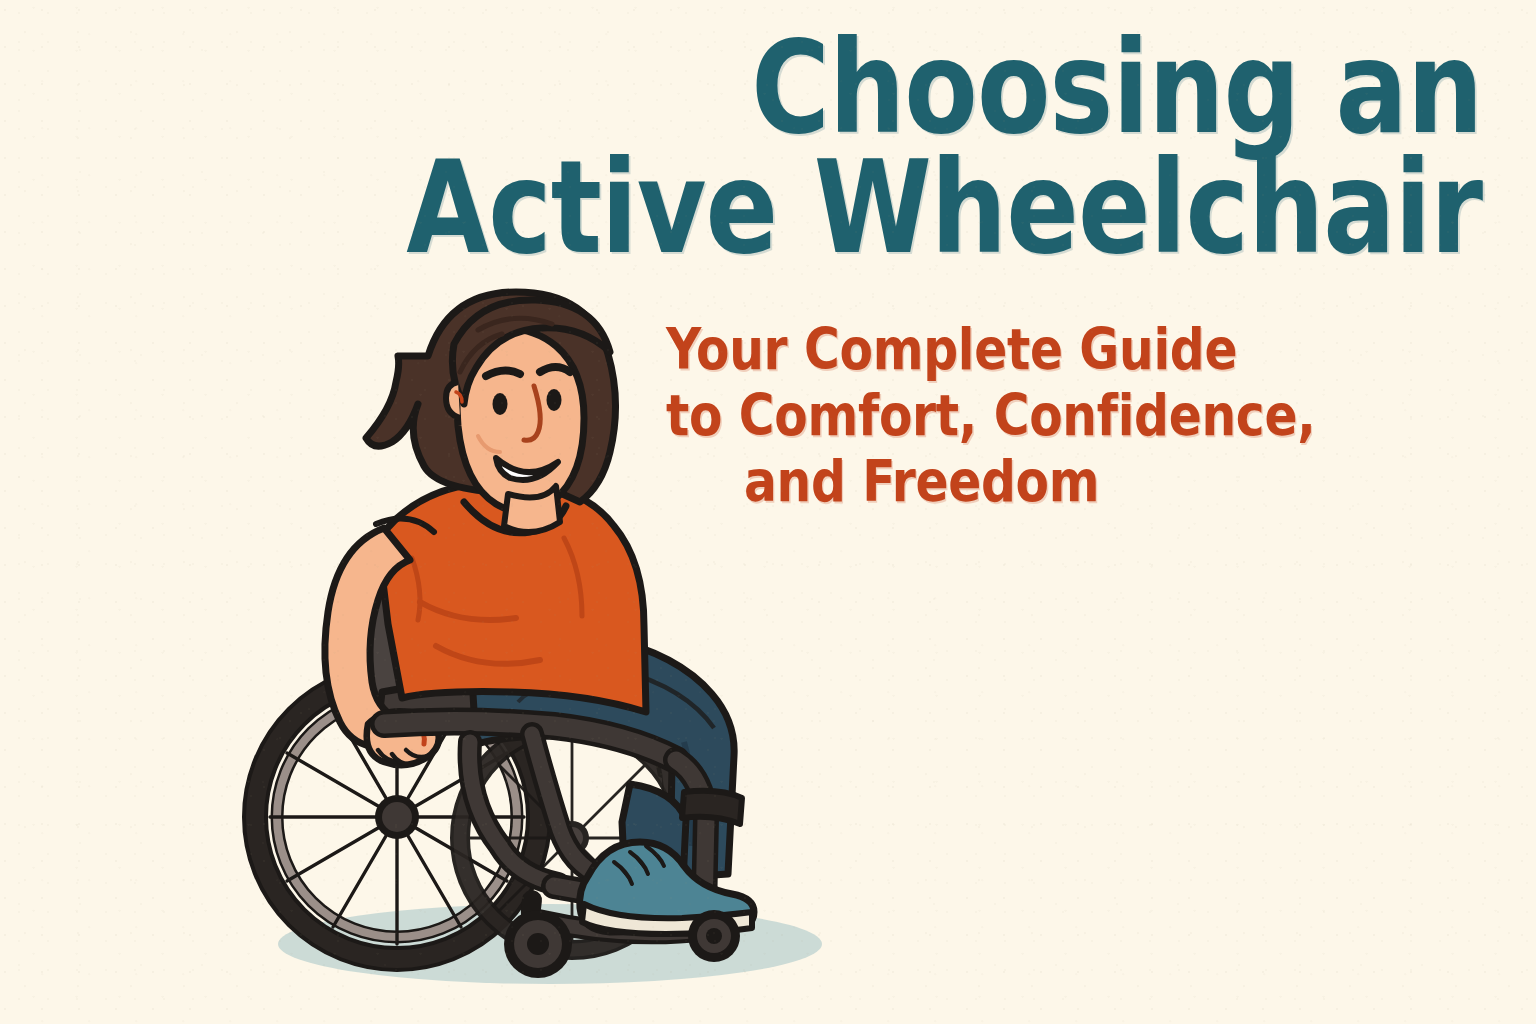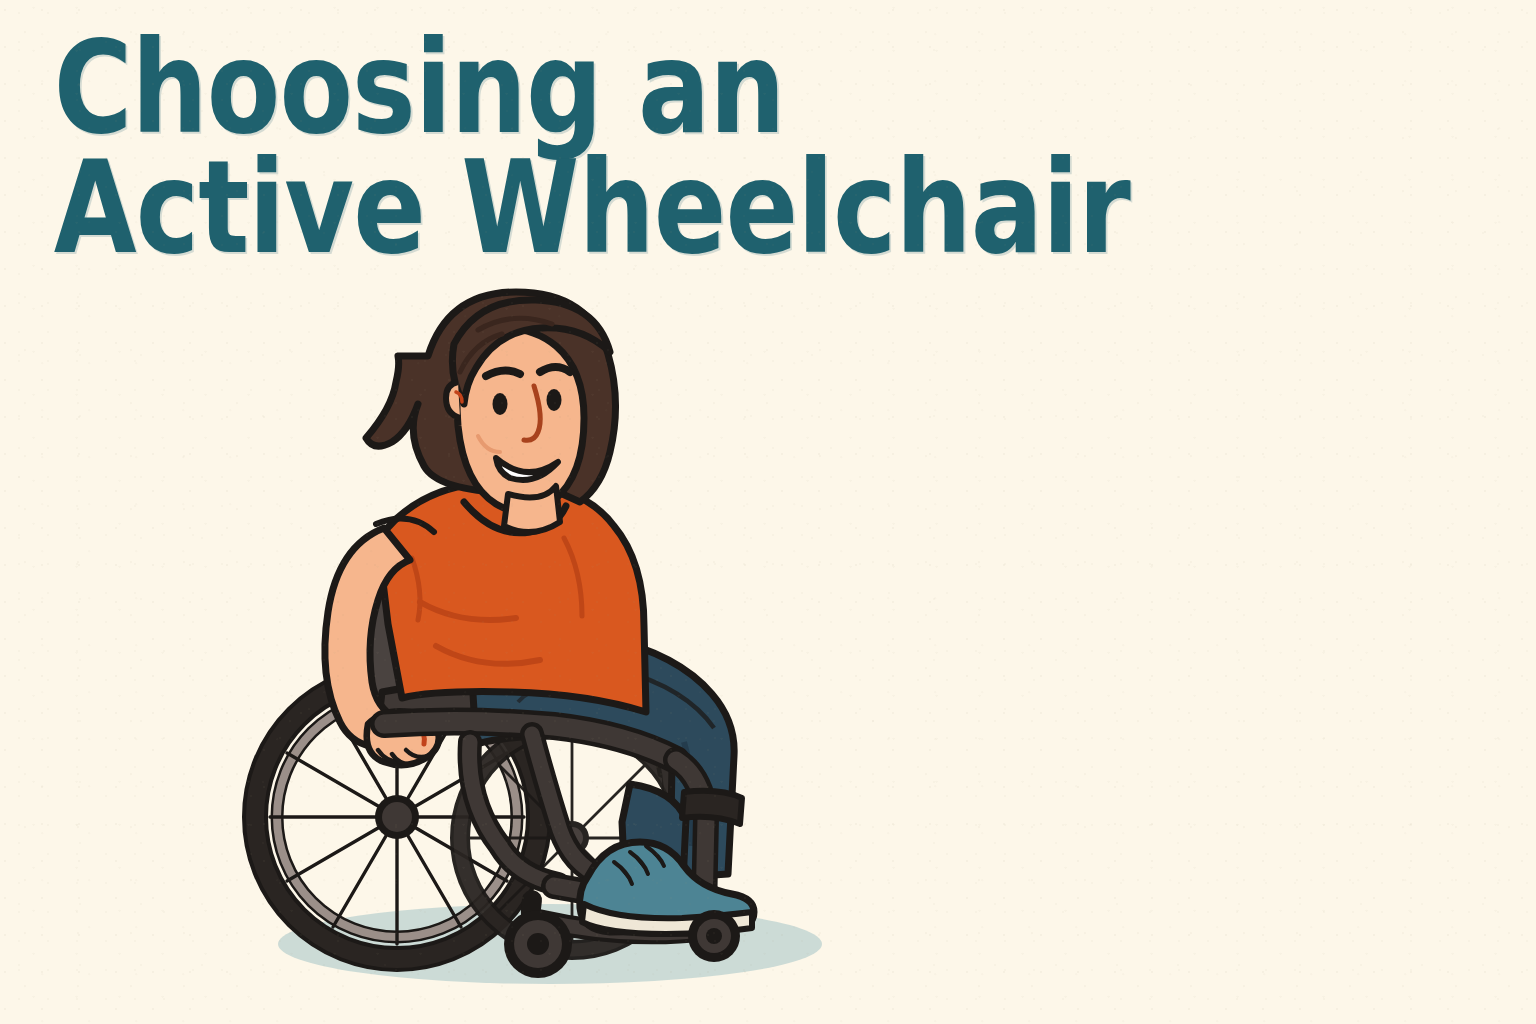--- a/index.html
+++ b/index.html
@@ -34,21 +34,21 @@
     background-size: 37px 37px, 53px 53px, 43px 43px, 61px 61px, 29px 29px, 47px 47px;
     z-index: 60;
   }
 
   
   #headline {
     position: absolute;
     left: 0;
     top: 28px;
     width: 1536px;
-    text-align: left;
+    text-align: right;
     z-index: 30;
   }
   .title-line {
     display: block;
     color: #1f616e;
     font-family: "Liberation Sans Narrow", "DejaVu Sans Condensed", "Liberation Sans", sans-serif;
     font-weight: 700;
     font-size: 128px;
     line-height: 0.94;
     letter-spacing: -1px;
@@ -94,20 +94,25 @@
 </head>
 <body>
 
 <div id="poster">
 
   <div id="headline">
     <span class="title-line">Choosing an</span>
     <span class="title-line">Active Wheelchair</span>
   </div>
 
+  <div id="subtitle">
+    <span class="sub-line">Your Complete Guide</span>
+    <span class="sub-line">to Comfort, Confidence,</span>
+    <span class="sub-line indent">and Freedom</span>
+  </div>
 
   <div id="illustration">
     <svg viewBox="0 0 620 730" xmlns="http://www.w3.org/2000/svg">
       <defs>
         <clipPath id="tireClipL">
           <circle cx="165" cy="545" r="142"></circle>
         </clipPath>
         <clipPath id="shirtClip">
           <path d="M150 270 q40 -50 115 -52 q80 -2 118 40 q28 32 28 92 l4 98 l-252 10 l-24 -108 z"></path>
         </clipPath>

